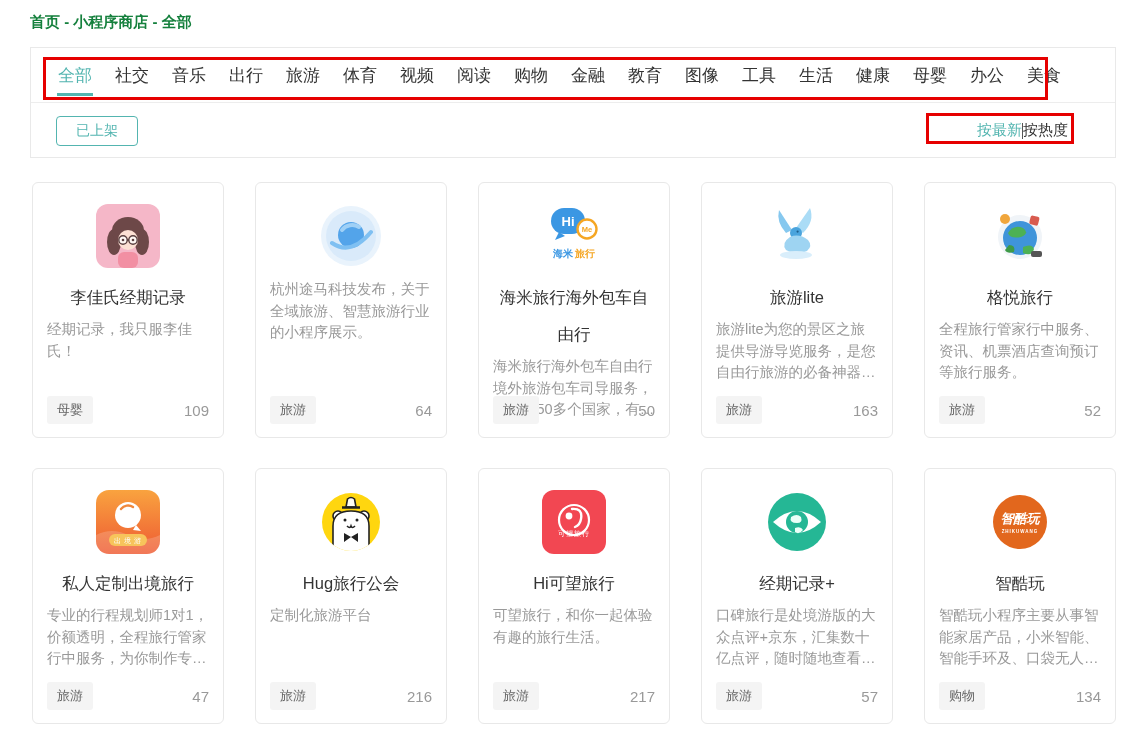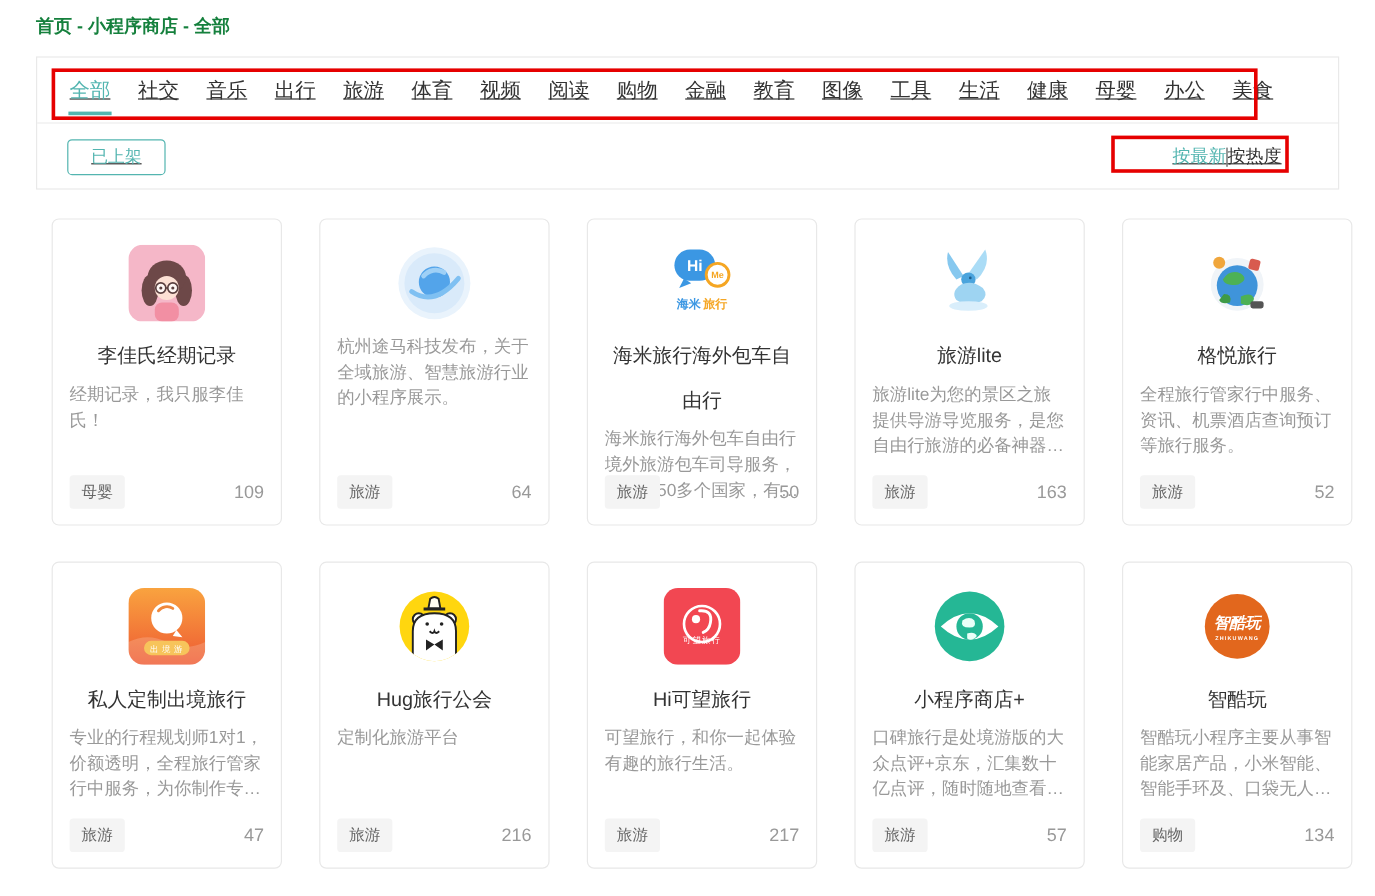--- a/index.html
+++ b/index.html
@@ -5,21 +5,21 @@
   html,body{margin:0;padding:0;}
   body{
     width:1146px;height:747px;position:relative;background:#fff;
     font-family:"Liberation Sans","DejaVu Sans",sans-serif;
     color:#333;overflow:hidden;
   }
   
   .breadcrumb{position:absolute;left:30px;top:13px;font-size:15px;font-weight:bold;color:#15803d;}
   
   .panel{position:absolute;left:30px;top:47px;width:1086px;height:111px;
-    border:1px solid #e9e9e9;box-sizing:border-box;background:#fff;text-decoration:underline;}
+    border:1px solid #e9e9e9;box-sizing:border-box;background:#fff;}
   .nav-row{height:55px;border-bottom:1px solid #ededed;display:flex;align-items:center;
     padding-left:27px;gap:23px;font-size:17px;box-sizing:border-box;}
   .nav-item{color:#333;cursor:pointer;position:relative;white-space:nowrap;}
   .nav-item.active{color:var(--teal);}
   .nav-item.active::after{content:"";position:absolute;left:-1px;right:-1px;bottom:-9px;height:3px;background:var(--teal);}
   .filter-row{height:55px;display:flex;align-items:center;justify-content:space-between;
     padding:0 47px 0 25px;box-sizing:border-box;}
   .listed-btn{width:82px;height:30px;border:1px solid var(--teal);border-radius:4px;background:#fff;
     color:var(--teal);font-size:14px;display:flex;align-items:center;justify-content:center;cursor:pointer;
     font-family:inherit;}
@@ -28,21 +28,21 @@
   .sort-item.active{color:var(--teal);}
   .sort-divider{width:1px;height:16px;background:#555;}
   
   .anno{position:absolute;border:3px solid #e60000;box-sizing:border-box;pointer-events:none;}
   .anno-nav{left:43px;top:57px;width:1005px;height:43px;}
   .anno-sort{left:926px;top:113px;width:148px;height:31px;}
   
   .grid{position:absolute;left:32px;top:182px;display:grid;
     grid-template-columns:repeat(5,192px);column-gap:31px;row-gap:30px;}
   .card{width:192px;height:256px;border:1px solid #e8e8e8;border-radius:6px;box-sizing:border-box;
-    position:relative;padding:20px 14px 0;text-align:center;background:#fff;margin-left:11px;}
+    position:relative;padding:20px 14px 0;text-align:center;background:#fff;}
   .icon-wrap{width:66px;height:66px;margin:0 auto 10px;display:flex;align-items:center;justify-content:center;}
   .card-title{font-size:16.5px;color:#333;line-height:37px;margin-top:2px;}
   .card-desc{text-align:left;font-size:14.5px;color:#999;line-height:21.5px;margin-top:3px;
     overflow:hidden;display:-webkit-box;-webkit-line-clamp:3;-webkit-box-orient:vertical;max-height:66px;}
   .card-footer{position:absolute;left:14px;right:14px;bottom:13px;
     display:flex;justify-content:space-between;align-items:center;}
   .tag{background:#f4f4f4;color:#666;font-size:13px;padding:5px 10px;border-radius:3px;cursor:pointer;}
   .count{color:#999;font-size:15px;}
   :root{--teal:#53b5b0;}
 </style>
@@ -265,21 +265,21 @@
   <div class="card">
     <div class="icon-wrap">
       <svg viewBox="0 0 64 64" width="64" height="64">
         <circle cx="32" cy="32" r="29" fill="#25b795"></circle>
         <path d="M8 32 Q32 10 56 32 Q32 54 8 32 z" fill="#ffffff"></path>
         <circle cx="32" cy="32" r="11" fill="#25b795"></circle>
         <path d="M26 27 q6 -4 10 0 q2 6 -4 6 q-8 0 -6 -6 z" fill="#eafff8"></path>
         <path d="M30 38 q6 -2 8 2 q-4 5 -8 2 z" fill="#eafff8"></path>
       </svg>
     </div>
-    <div class="card-title">小程序商店+</div>
+    <div class="card-title">经期记录+</div>
     <div class="card-desc">口碑旅行是处境游版的大众点评+京东，汇集数十亿点评，随时随地查看看身边...</div>
     <div class="card-footer">
       <span class="tag">旅游</span>
       <span class="count">57</span>
     </div>
   </div>
 
   <div class="card">
     <div class="icon-wrap">
       <svg viewBox="0 0 64 64" width="64" height="64">

